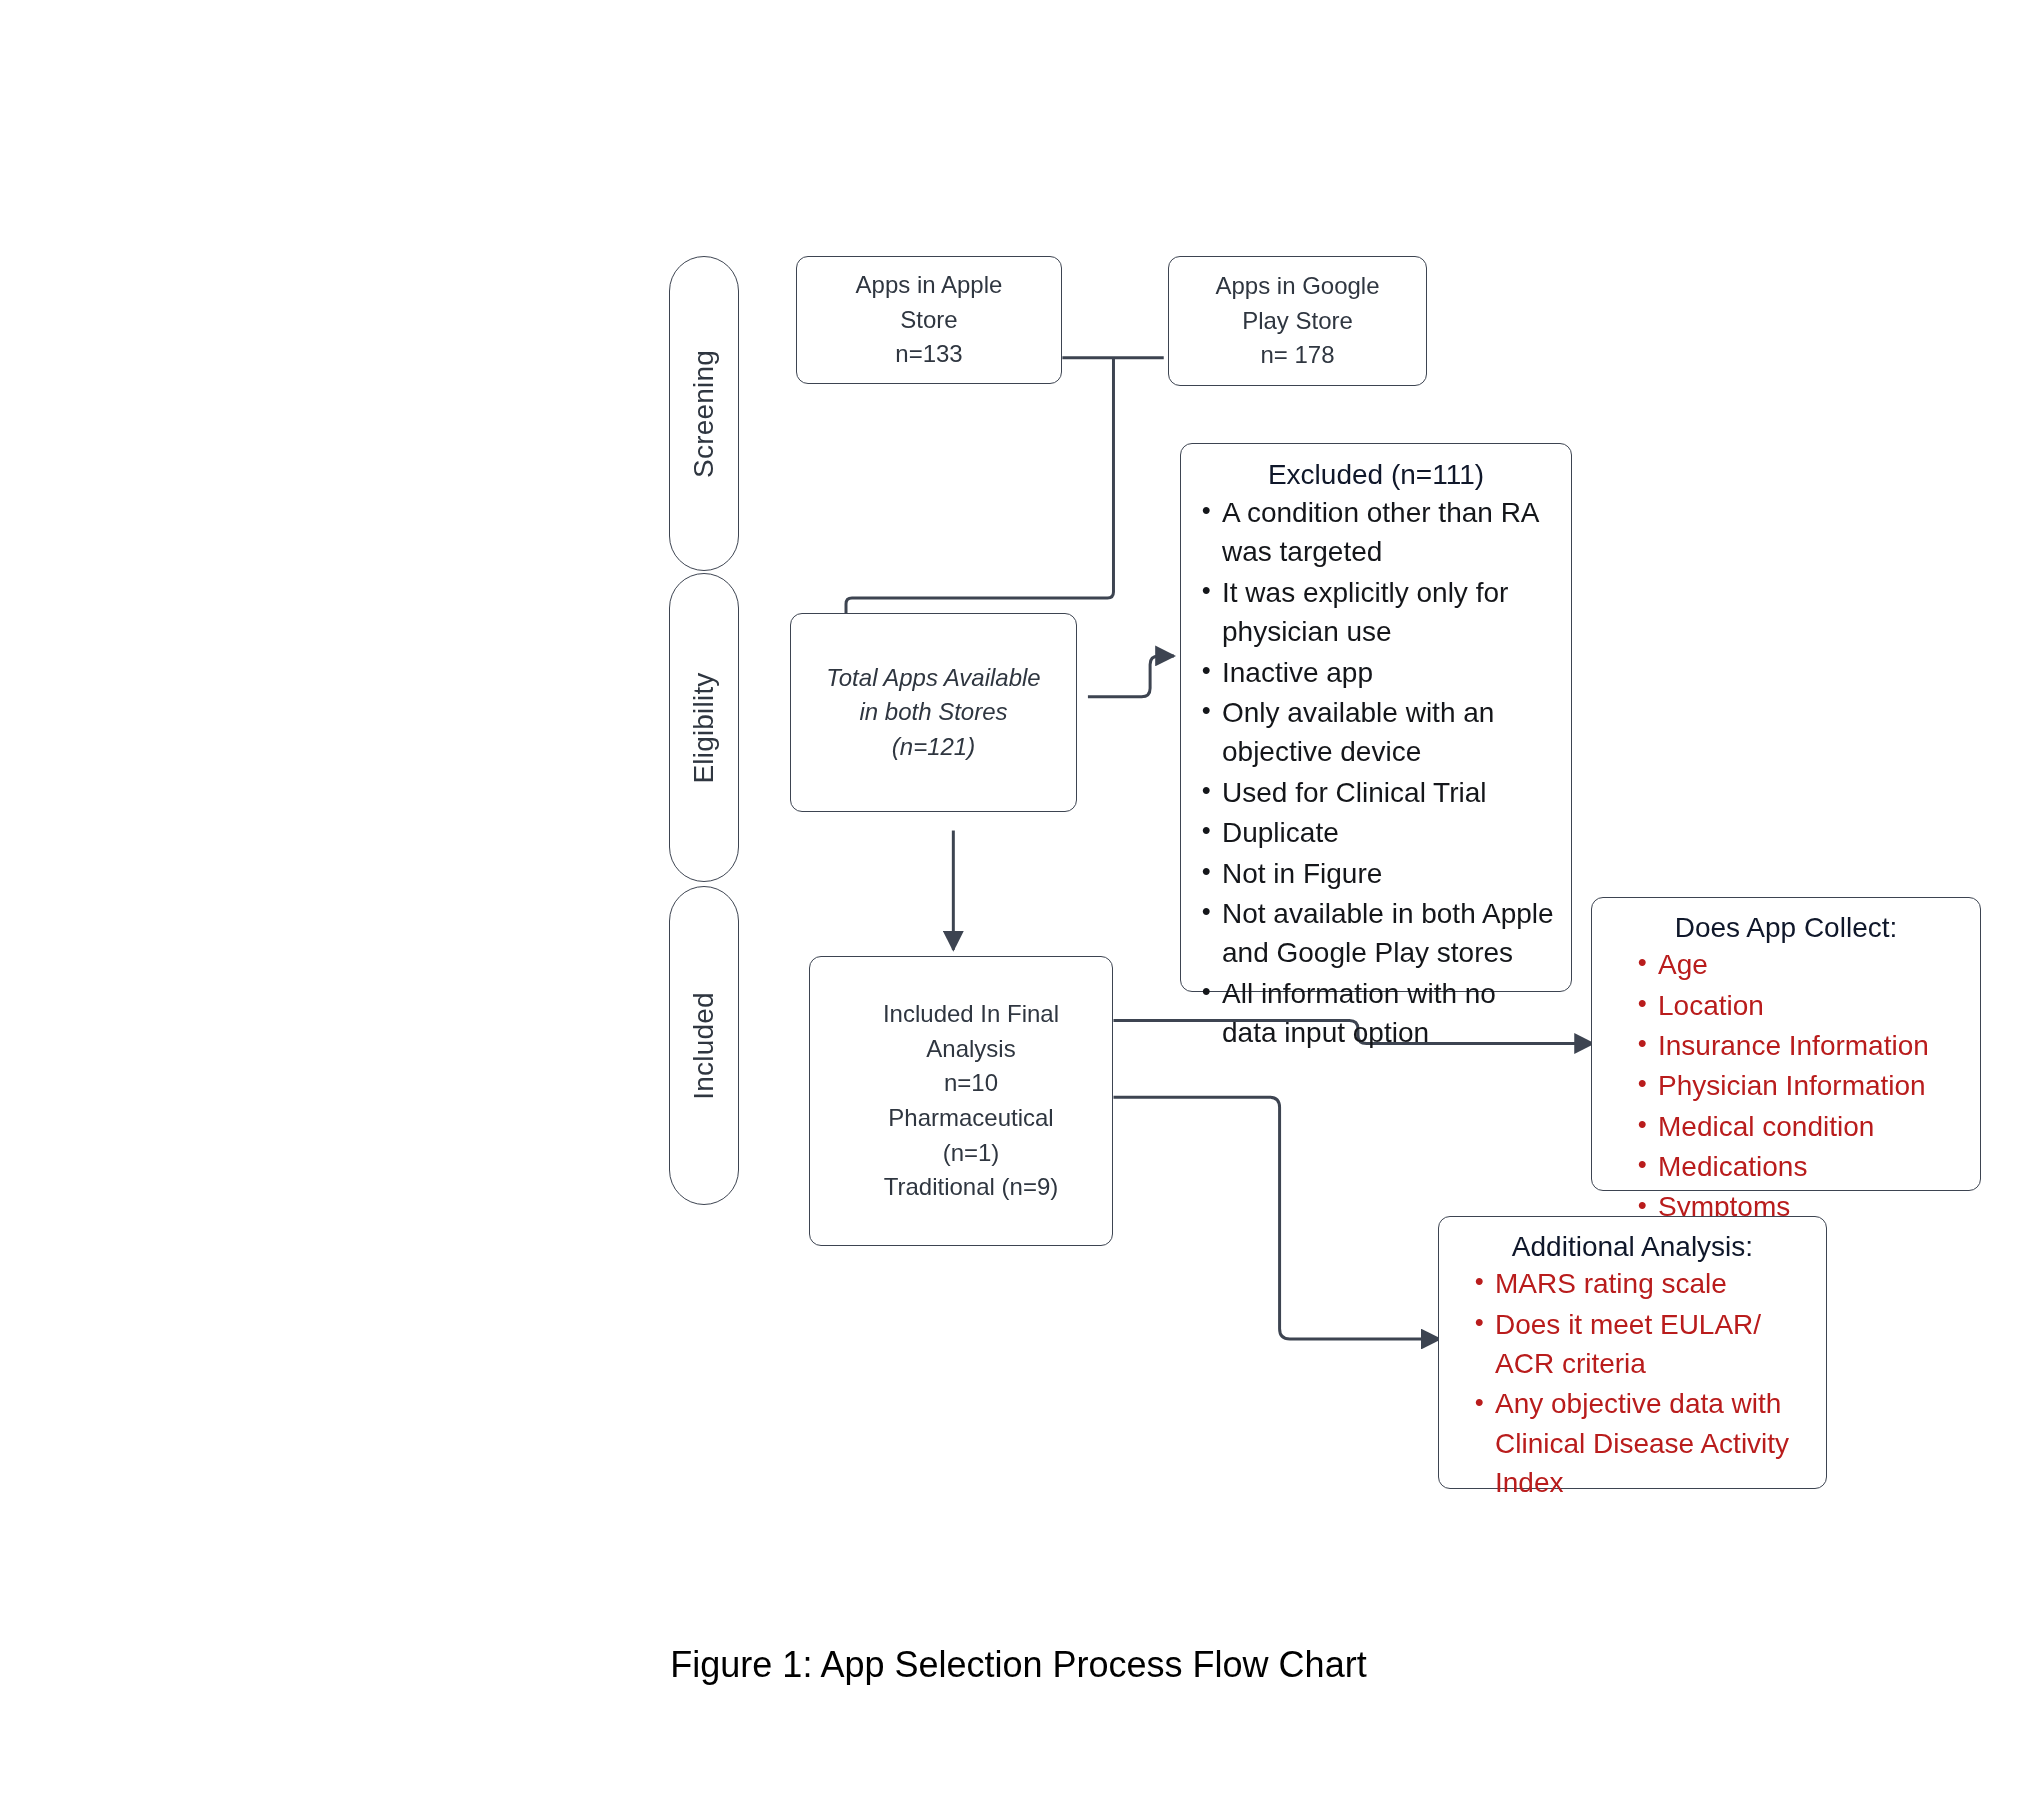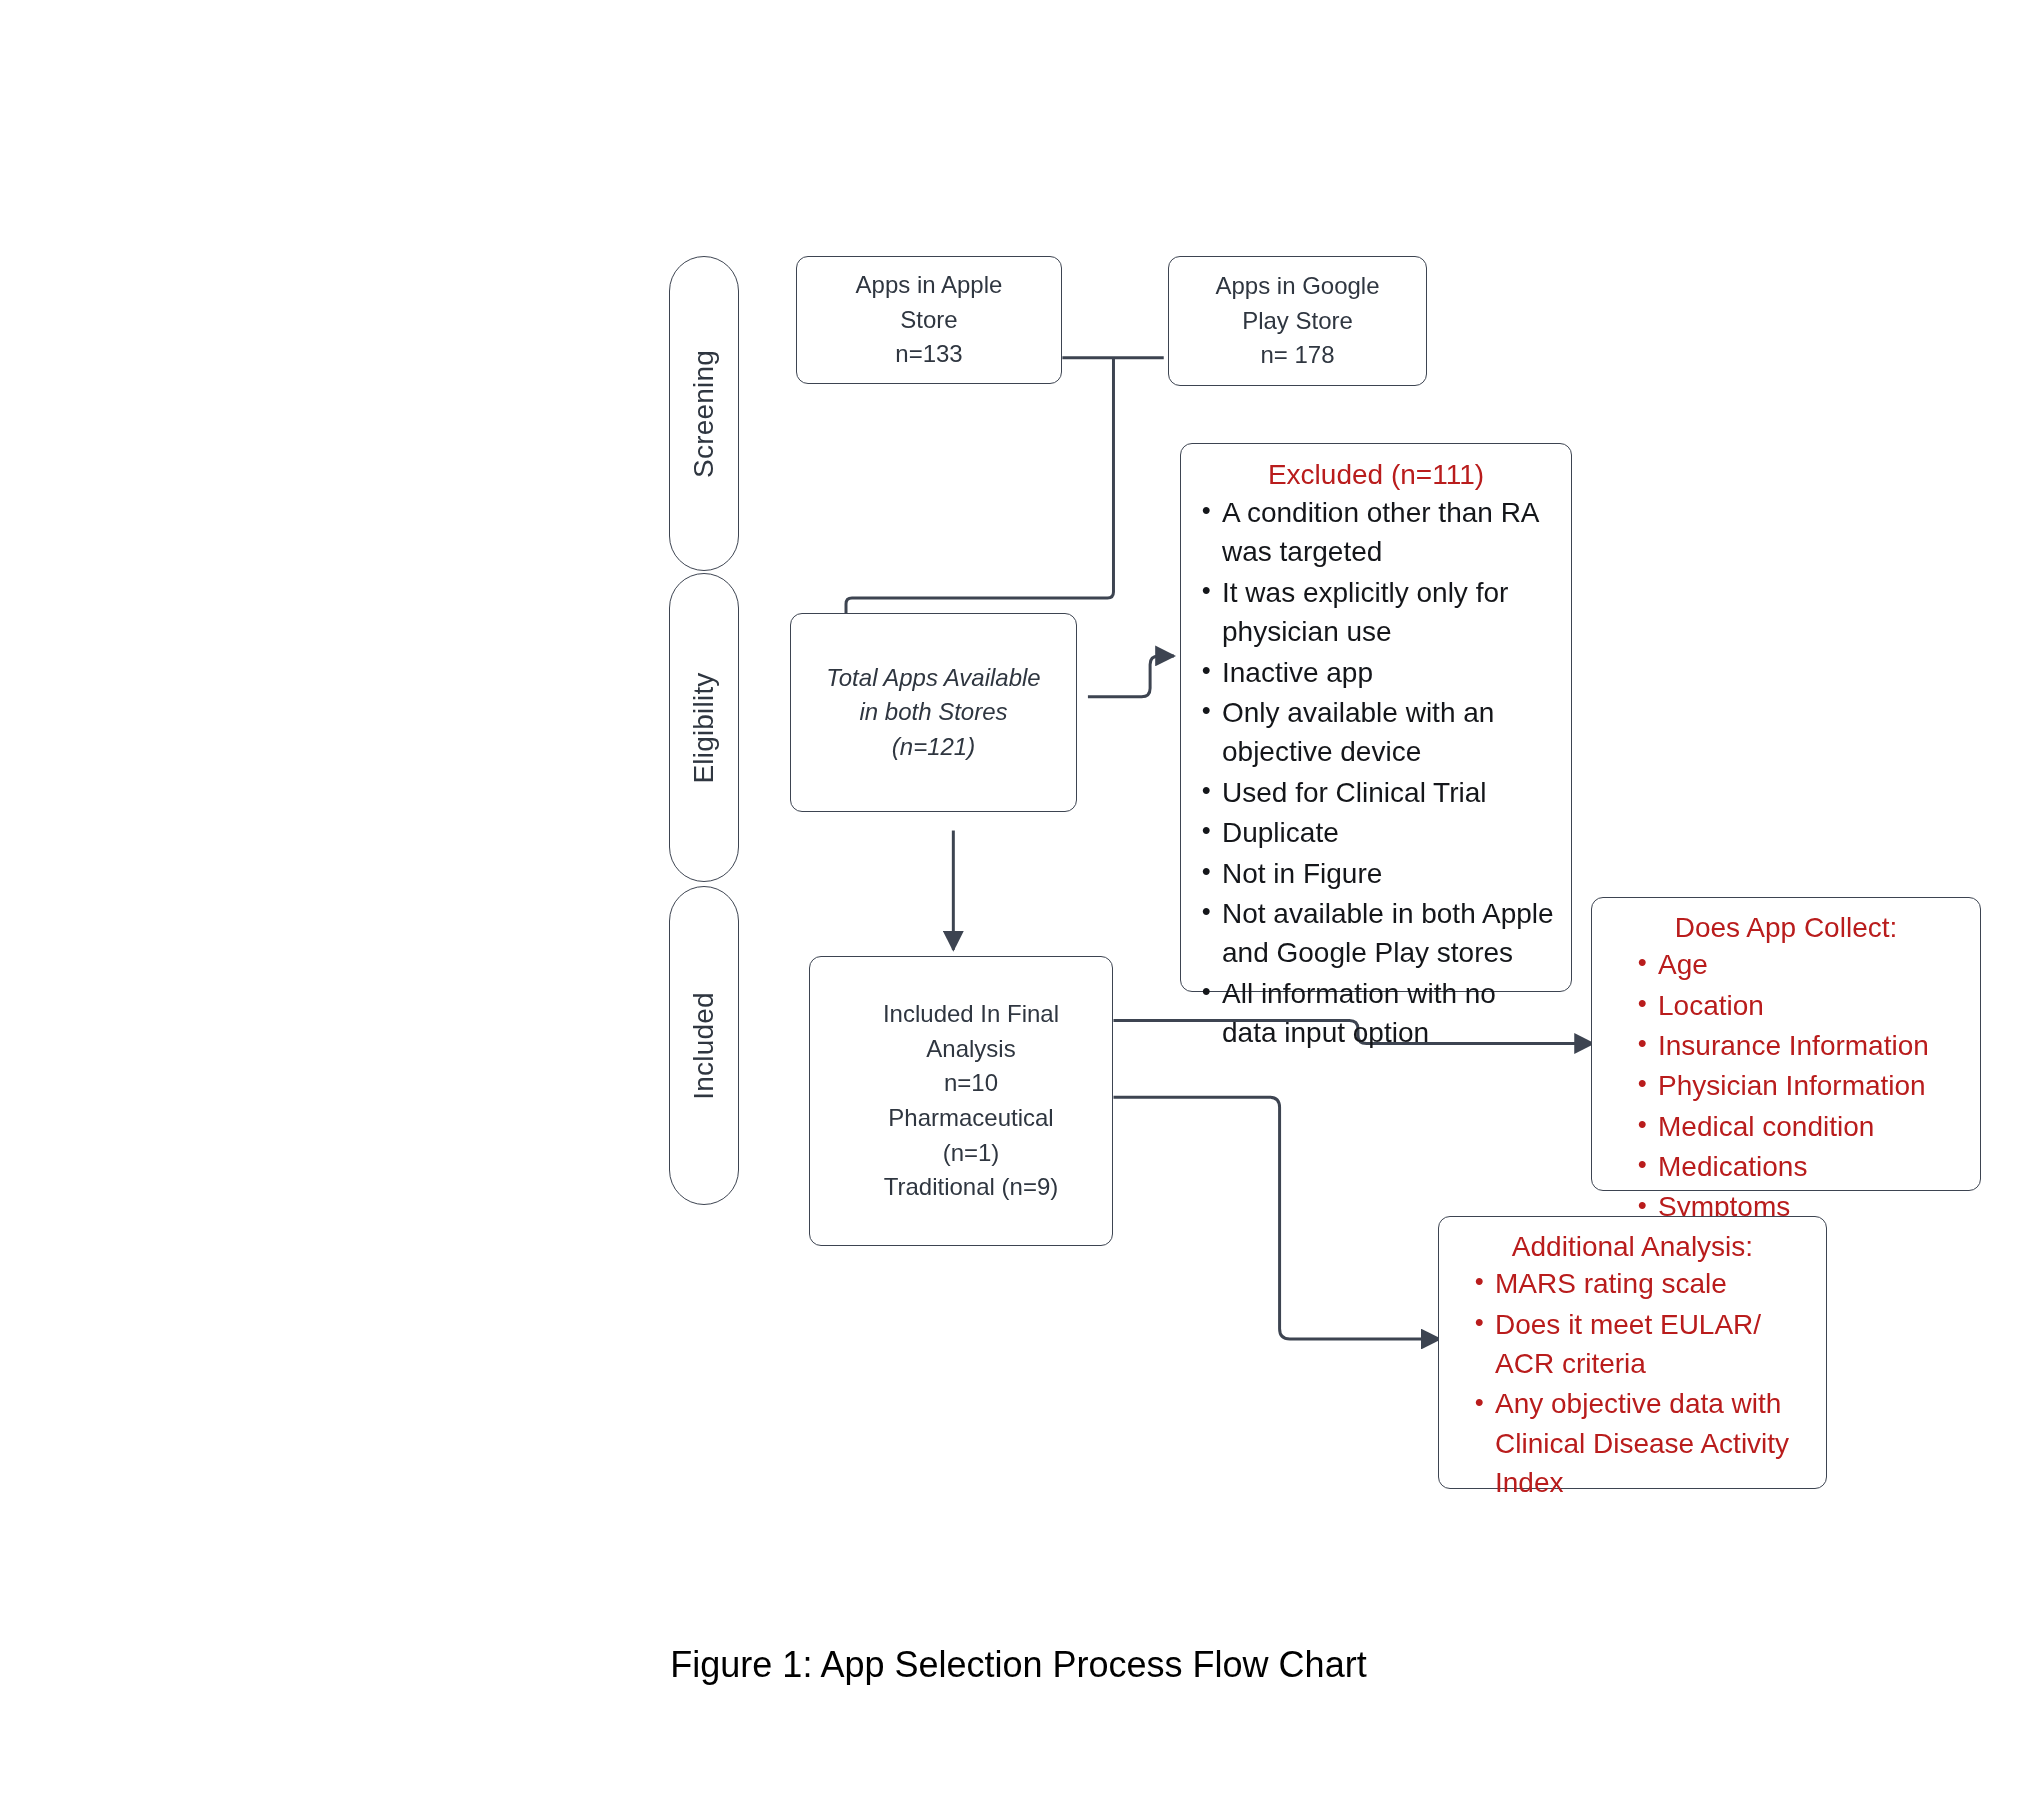--- a/index.html
+++ b/index.html
@@ -54,21 +54,21 @@
   .stage-label {
     transform: rotate(-90deg);
     white-space: nowrap;
     font-size: 28px;
     color: #2f3640;
     letter-spacing: 0.2px;
   }
   .list-title {
     text-align: center;
     font-size: 28px;
-    color: #b91c1c;
+    color: #0f172a;
     margin: 0 0 1.7px 0;
     padding: 0 8.5px;
   }
   ul.bullets {
     list-style: none;
     margin: 0;
     padding: 0 13.6px 0 19px;
   }
   ul.bullets li {
     position: relative;

